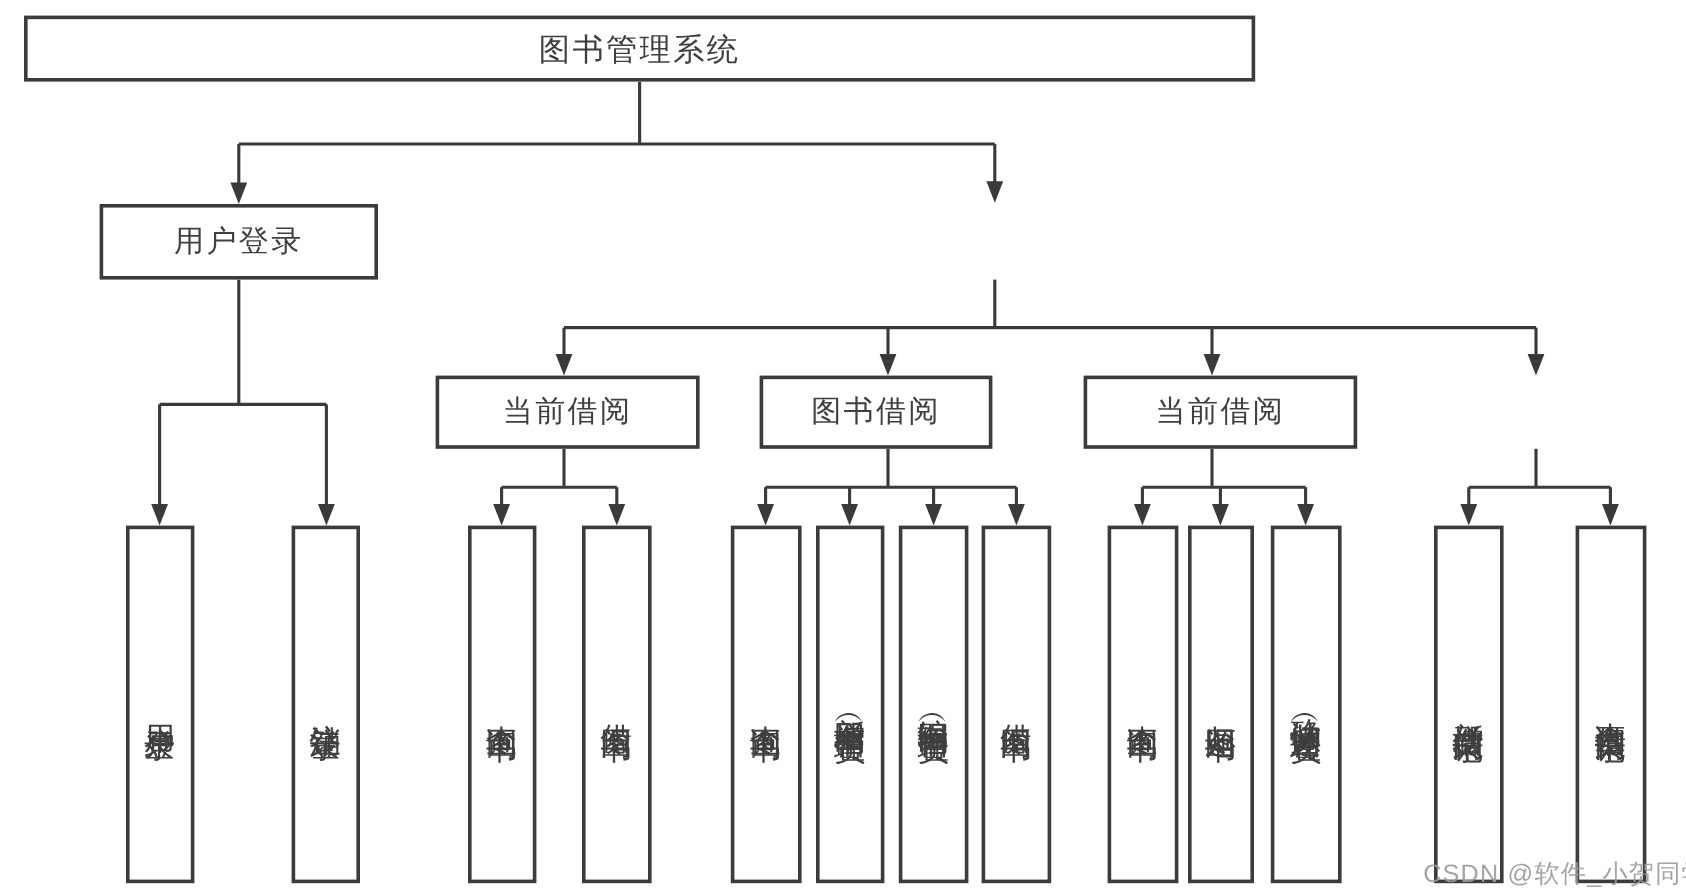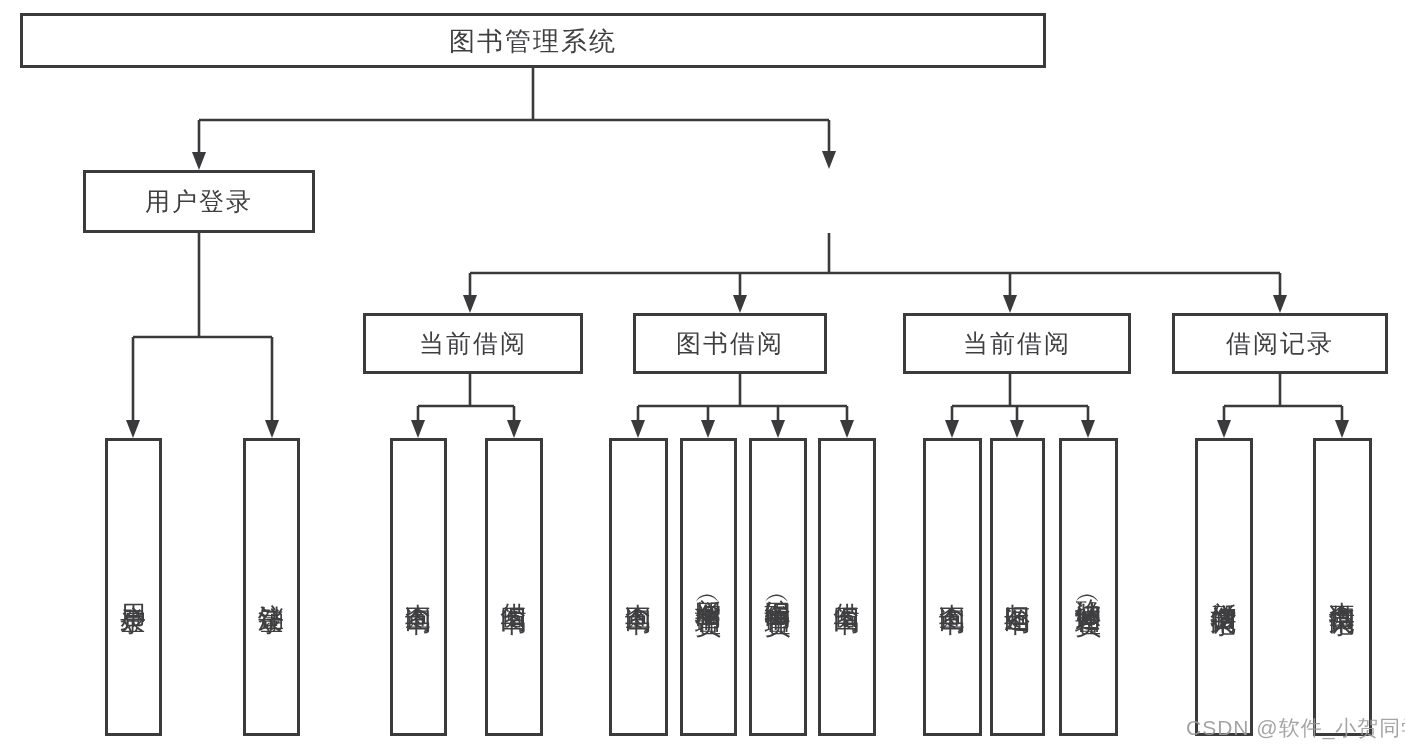--- a/index.html
+++ b/index.html
@@ -125,23 +125,20 @@
 
   <div class="box" style="left:363px;top:313px;width:220px;height:61px">
     <span class="hlabel">当前借阅</span>
   </div>
   <div class="box" style="left:633px;top:313px;width:194px;height:61px">
     <span class="hlabel">图书借阅</span>
   </div>
   <div class="box" style="left:903px;top:313px;width:228px;height:61px">
     <span class="hlabel">当前借阅</span>
   </div>
-  <div class="box" style="left:1172px;top:313px;width:216px;height:61px">
-    <span class="hlabel">借阅记录</span>
-  </div>
 
   <div class="box" style="left:105px;top:438px;width:57px;height:298px">
     <span class="vlabel">用户登录</span>
   </div>
   <div class="box" style="left:243px;top:438px;width:57px;height:298px">
     <span class="vlabel">注销登录</span>
   </div>
   <div class="box" style="left:390px;top:438px;width:57px;height:298px">
     <span class="vlabel">查询图书</span>
   </div>

